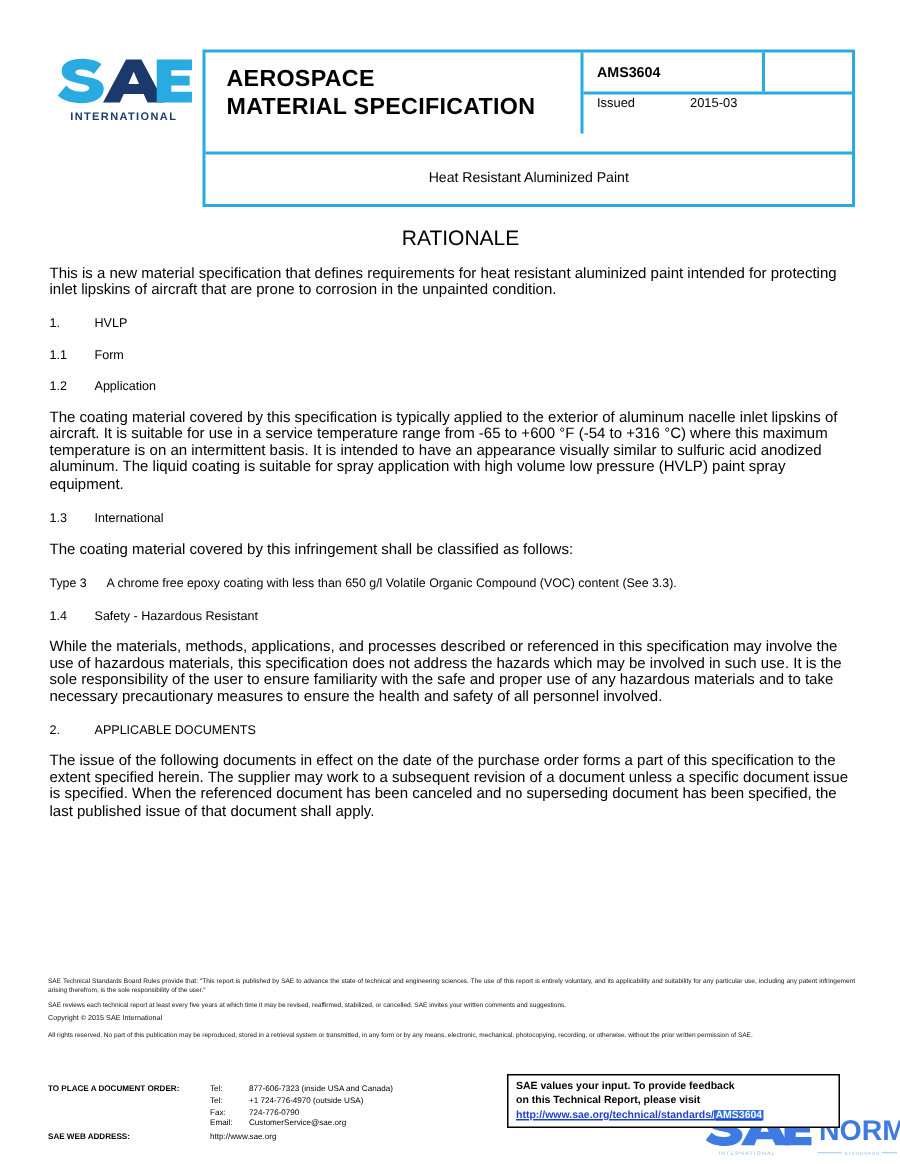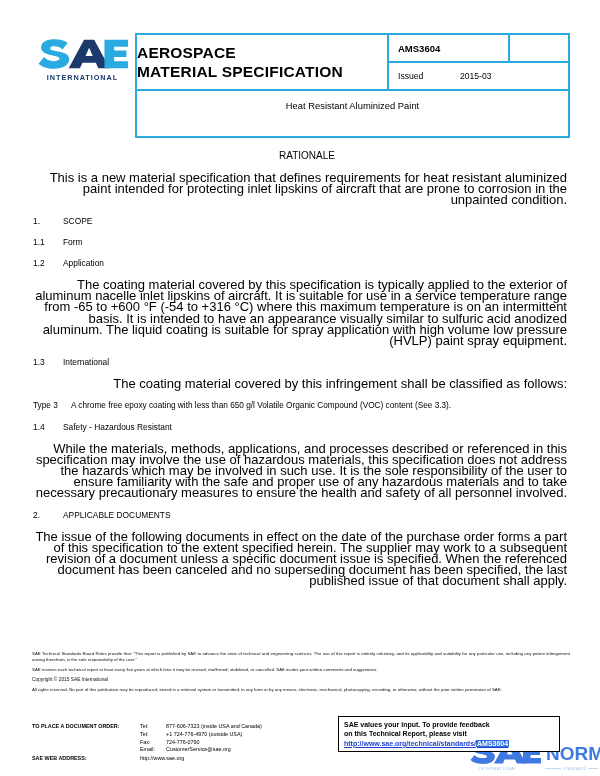--- a/index.html
+++ b/index.html
@@ -51,20 +51,21 @@
   .hg-top {
     display: flex;
     height: 54px;
   }
   .hg-title {
     flex: 0 0 252px;
     border-right: 2px solid #29ABE2;
     display: flex;
     flex-direction: column;
     justify-content: center;
+    padding-left: 14px;
   }
   .hg-title .line {
     font-size: 15.5px;
     font-weight: bold;
     letter-spacing: 0.2px;
     color: #000;
     line-height: 19px;
   }
   .hg-right {
     flex: 1;
@@ -83,55 +84,56 @@
     padding-left: 9px;
     border-right: 2px solid #29ABE2;
     font-size: 9.5px;
     font-weight: bold;
     color: #000;
   }
   .hg-blank { width: 58px; }
   .hg-issued-row {
     flex: 1;
     display: flex;
-    align-items: center;
+    align-items: flex-start;
     padding-left: 9px;
     font-size: 8.6px;
     color: #000;
   }
   .hg-issued-label { width: 62px; }
   .hg-issued-val { }
   .hg-bottom {
     border-top: 2px solid #29ABE2;
     height: 30px;
     display: flex;
     align-items: center;
     justify-content: center;
     font-size: 9.4px;
     color: #000;
+    margin-top: 12px;
   }
 
   
   .body {
     position: absolute;
     left: 33px; top: 150px;
     width: 534px;
   }
   .rationale-head {
     text-align: center;
-    font-size: 10px;
+    font-size: 14px;
     color: #000;
     margin-left: 14px;
     margin-bottom: 11px;
   }
   .para {
-    font-size: 13px;
+    font-size: 10px;
     line-height: 11.1px;
     color: #000;
-    text-align: right;
+    text-align: left;
     margin: 0 0 11px 0;
   }
   .heading {
     font-size: 8.4px;
     color: #000;
     margin: 0 0 11px 0;
     display: flex;
   }
   .heading .num { display: inline-block; width: 30px; }
   .type-line { display: flex; font-size: 8.25px; line-height: 11.1px; margin: 0 0 11px 0; }
@@ -245,21 +247,21 @@
   </div>
 
   <div class="body">
 
     <div class="rationale-head">RATIONALE</div>
 
     <p class="para">This is a new material specification that defines requirements for heat resistant aluminized paint intended for protecting inlet lipskins of aircraft that are prone to corrosion in the unpainted condition.</p>
 
     <div class="heading">
       <span class="num">1.</span>
-      <span>SCOPE</span>
+      <span>HVLP</span>
     </div>
 
     <div class="heading">
       <span class="num">1.1</span>
       <span>Form</span>
     </div>
 
 
     <div class="heading">
       <span class="num">1.2</span>

